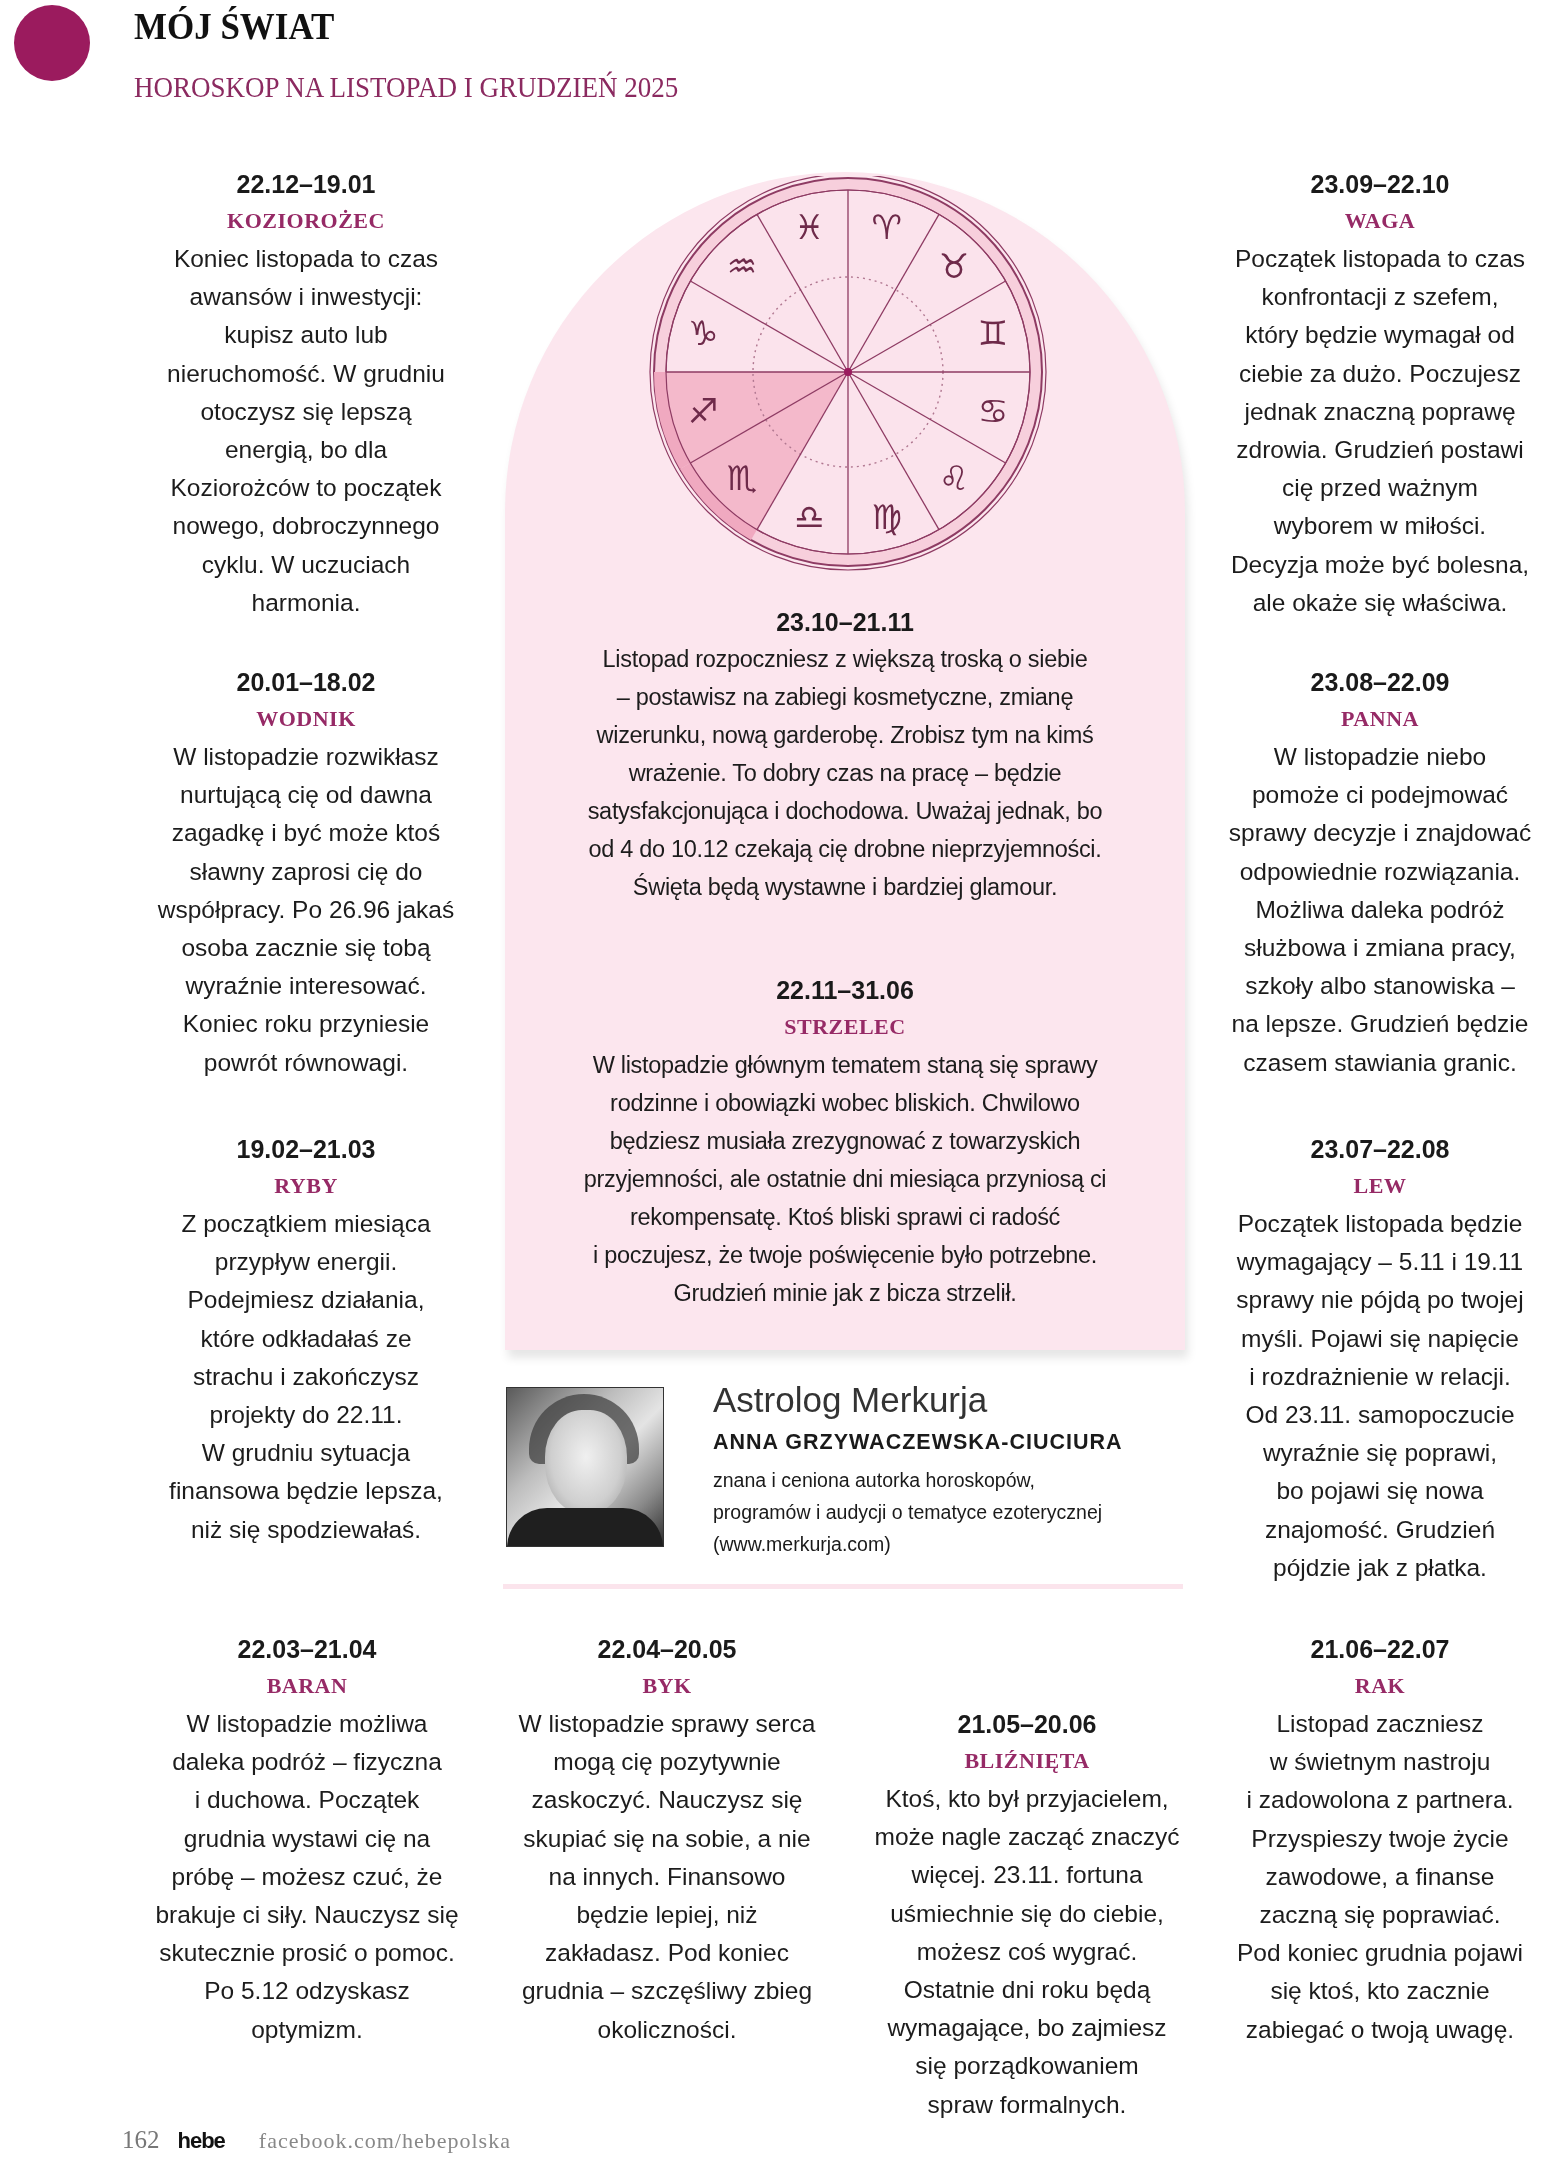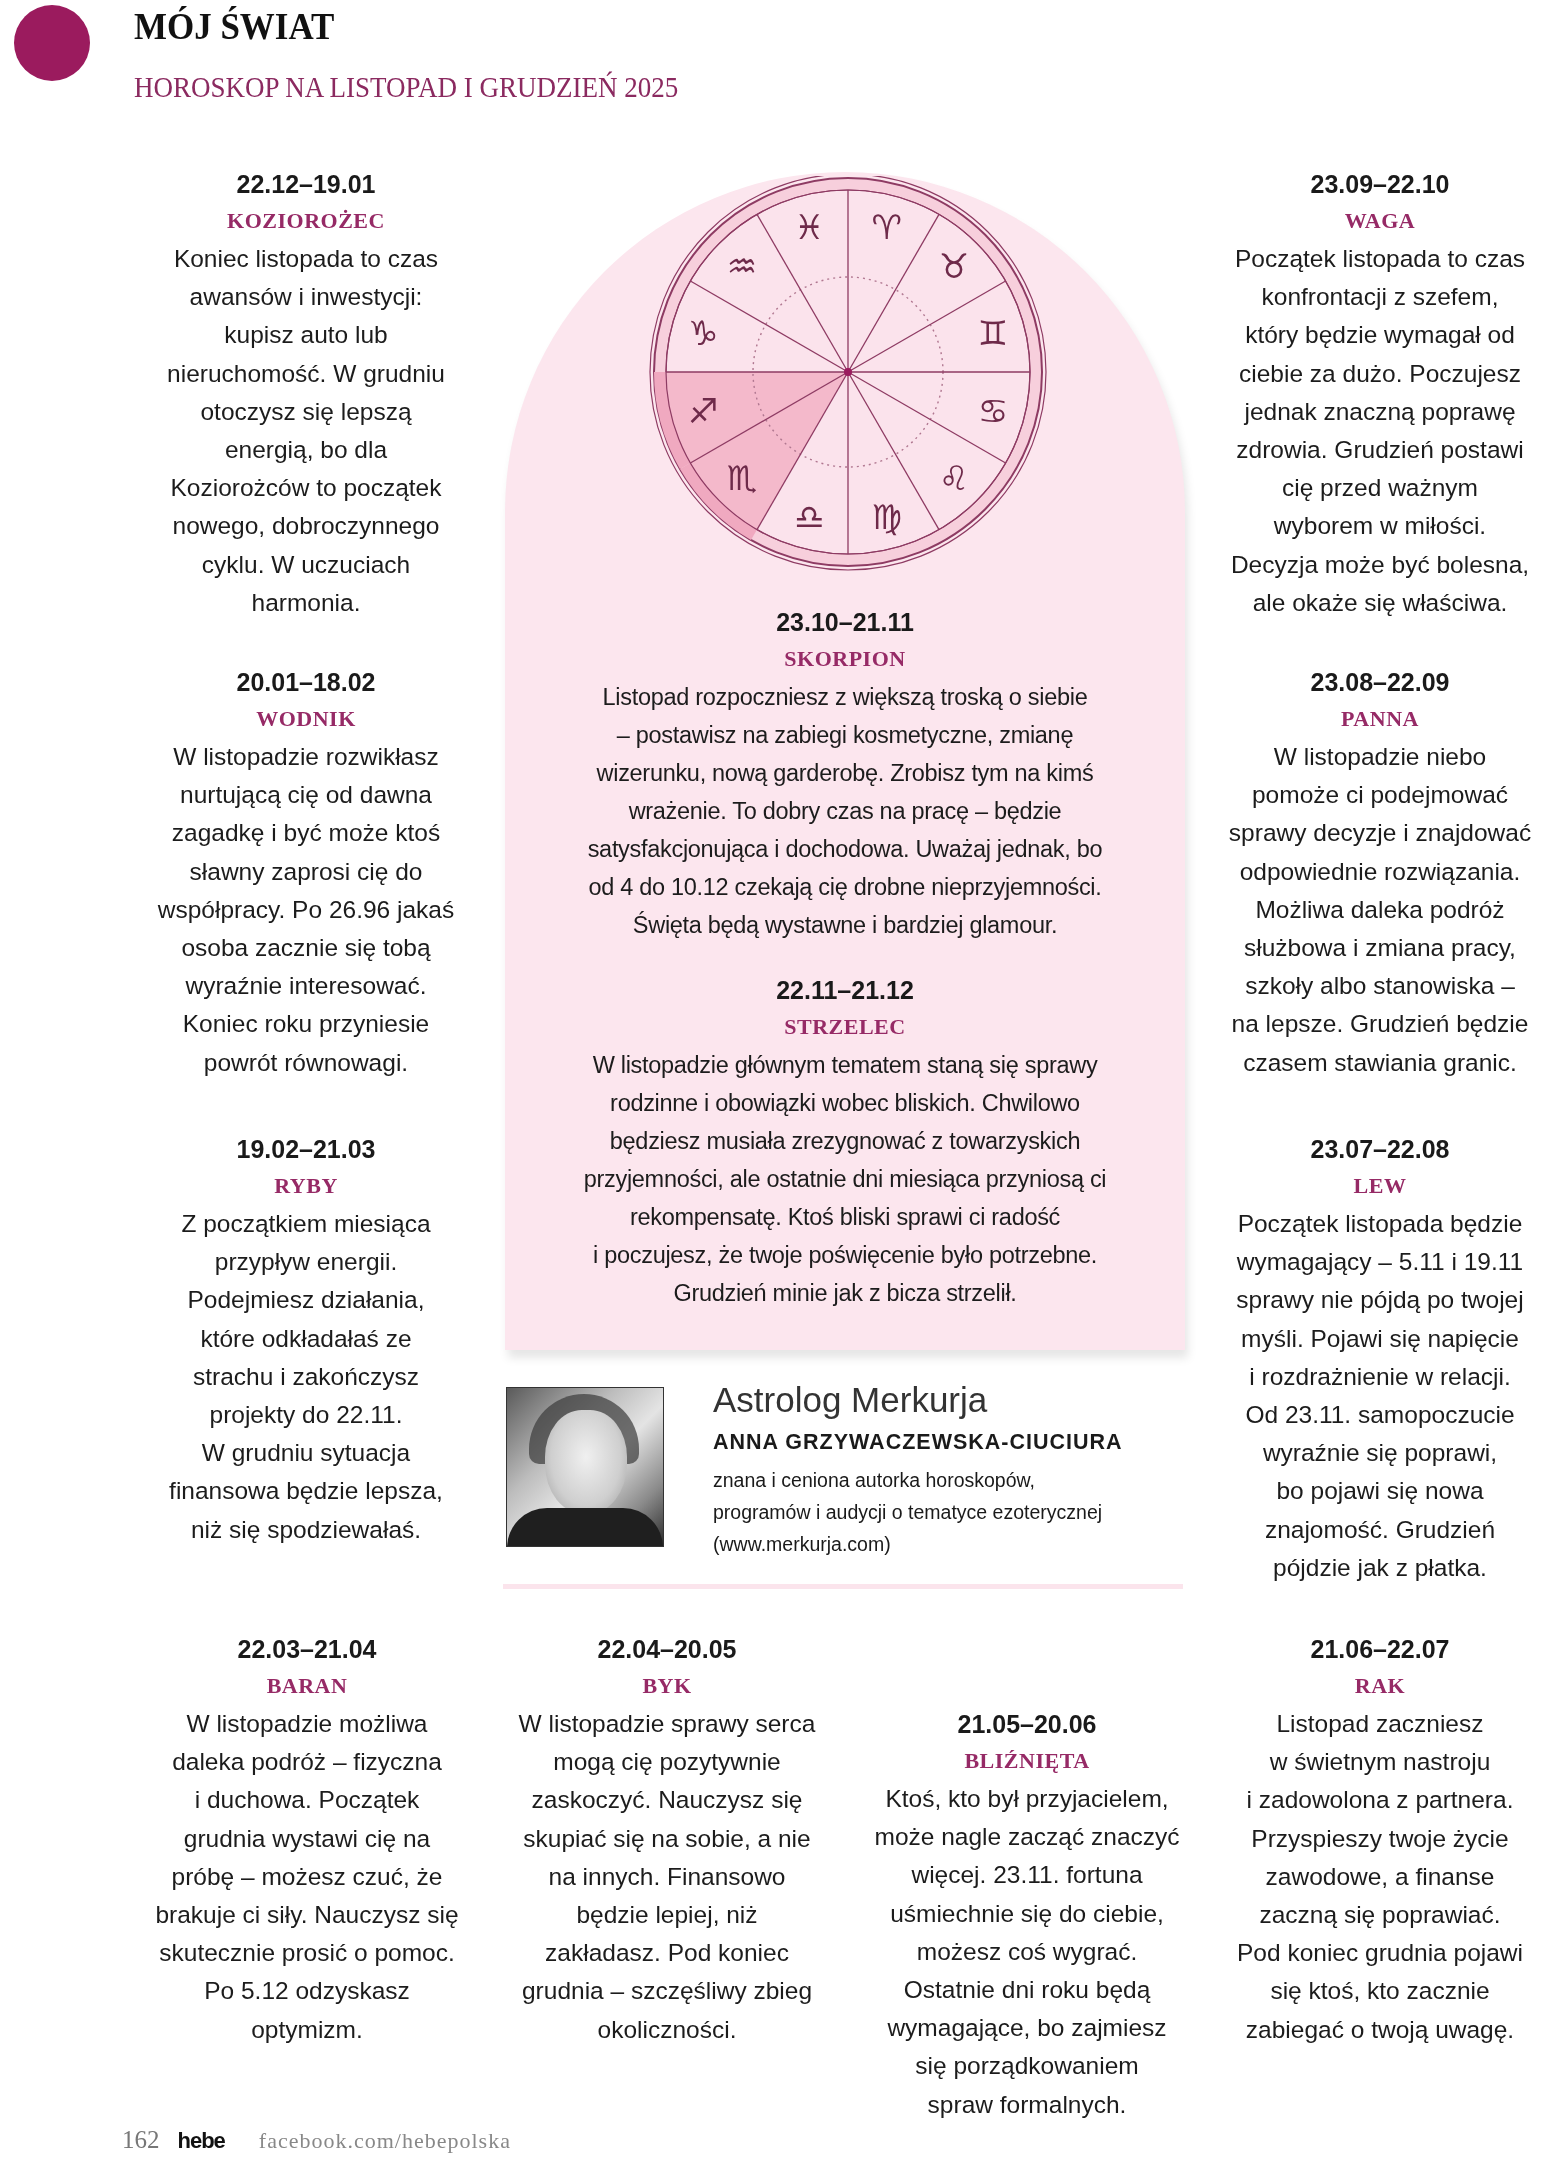--- a/index.html
+++ b/index.html
@@ -222,32 +222,31 @@
 i rozdrażnienie w relacji.
 Od 23.11. samopoczucie
 wyraźnie się poprawi,
 bo pojawi się nowa
 znajomość. Grudzień
 pójdzie jak z płatka.</div>
 </div>
 
 <div class="sign center-sign" style="left:520px; top:604px; width:650px;">
   <div class="dates">23.10–21.11</div>
-  <div class="name">SKORPION</div>
   <div class="text">Listopad rozpoczniesz z większą troską o siebie
 – postawisz na zabiegi kosmetyczne, zmianę
 wizerunku, nową garderobę. Zrobisz tym na kimś
 wrażenie. To dobry czas na pracę – będzie
 satysfakcjonująca i dochodowa. Uważaj jednak, bo
 od 4 do 10.12 czekają cię drobne nieprzyjemności.
 Święta będą wystawne i bardziej glamour.</div>
 </div>
 
 <div class="sign center-sign" style="left:520px; top:972px; width:650px;">
-  <div class="dates">22.11–21.12</div>
+  <div class="dates">22.11–31.06</div>
   <div class="name">STRZELEC</div>
   <div class="text">W listopadzie głównym tematem staną się sprawy
 rodzinne i obowiązki wobec bliskich. Chwilowo
 będziesz musiała zrezygnować z towarzyskich
 przyjemności, ale ostatnie dni miesiąca przyniosą ci
 rekompensatę. Ktoś bliski sprawi ci radość
 i poczujesz, że twoje poświęcenie było potrzebne.
 Grudzień minie jak z bicza strzelił.</div>
 </div>
 

